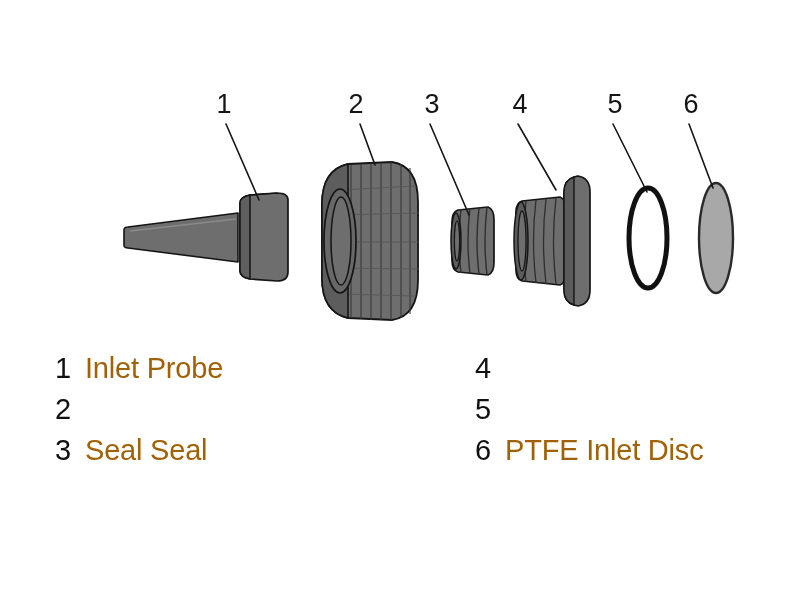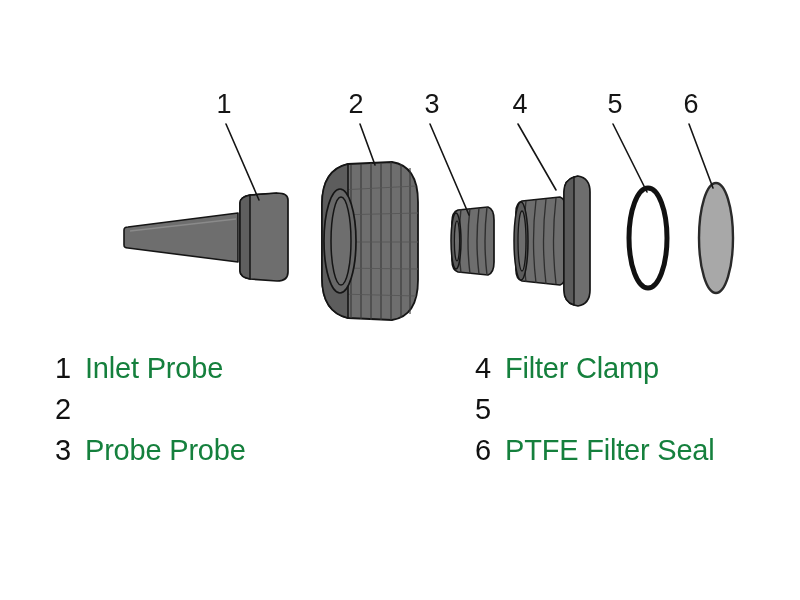--- a/index.html
+++ b/index.html
@@ -64,21 +64,21 @@
     font-size: 29px;
     font-weight: 400;
     width: 30px;
     flex: 0 0 30px;
     color: #111111;
     letter-spacing: -0.5px;
   }
   .legend-label {
     font-size: 29px;
     font-weight: 400;
-    color: #15803d;
+    color: #a16207;
     letter-spacing: -0.2px;
   }
 </style>
 </head>
 <body>
 
 <svg id="diagram-canvas" viewBox="0 0 800 600">
 
   <g>
 
@@ -188,31 +188,30 @@
   <div class="legend-col" id="legend-col-left">
     <div class="legend-row">
       <span class="legend-index">1</span>
       <span class="legend-label">Inlet Probe</span>
     </div>
     <div class="legend-row">
       <span class="legend-index">2</span>
     </div>
     <div class="legend-row">
       <span class="legend-index">3</span>
-      <span class="legend-label">Probe Probe</span>
+      <span class="legend-label">Seal Seal</span>
     </div>
   </div>
 
   <div class="legend-col" id="legend-col-right">
     <div class="legend-row">
       <span class="legend-index">4</span>
-      <span class="legend-label">Filter Clamp</span>
     </div>
     <div class="legend-row">
       <span class="legend-index">5</span>
     </div>
     <div class="legend-row">
       <span class="legend-index">6</span>
-      <span class="legend-label">PTFE Filter Seal</span>
+      <span class="legend-label">PTFE Inlet Disc</span>
     </div>
   </div>
 
 </div>
 
 </body></html>

